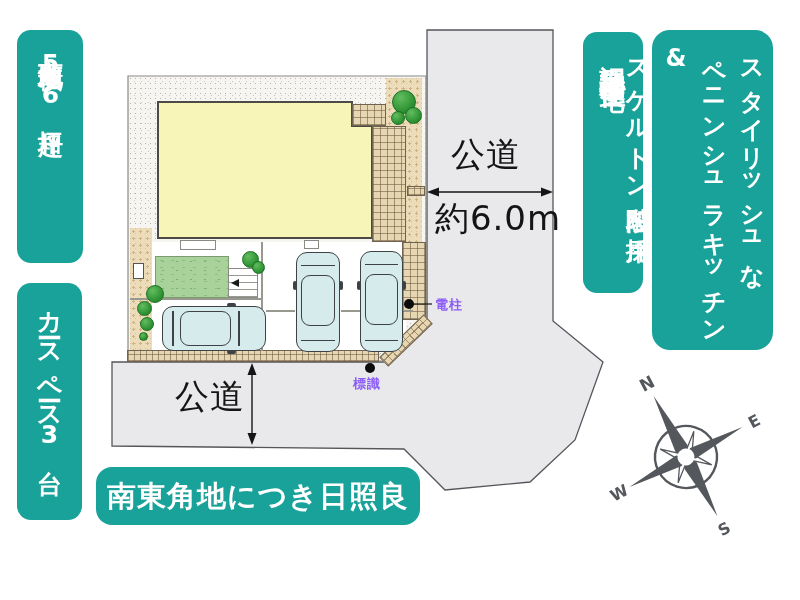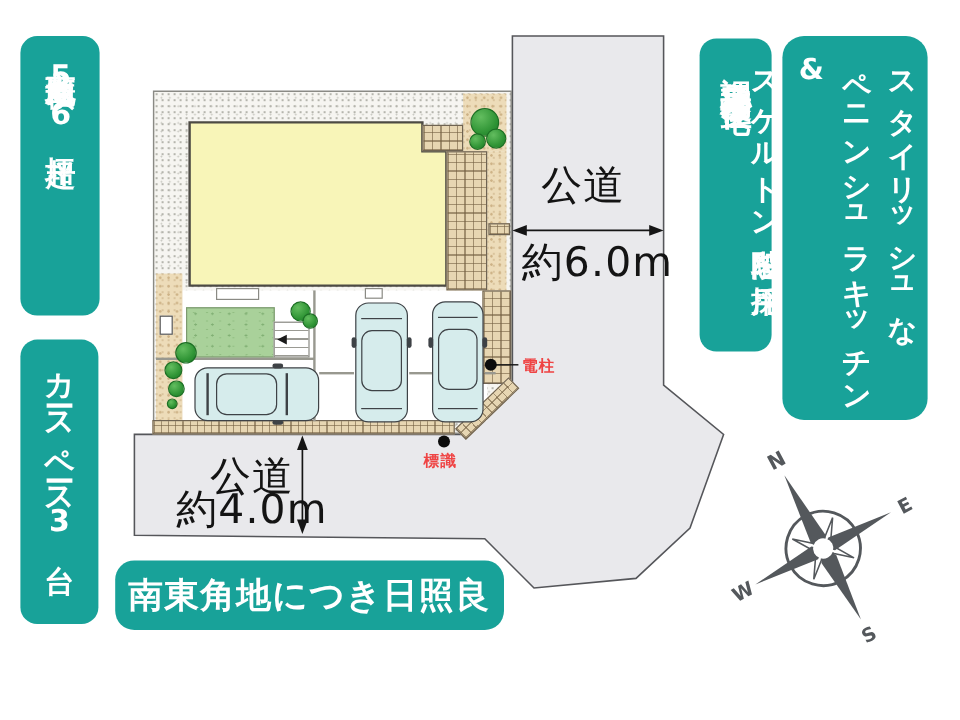--- a/index.html
+++ b/index.html
@@ -54,21 +54,21 @@
   .car.h .m2{bottom:-4px;left:63%;width:9px;height:4px;}
 
   .tree{position:absolute;border-radius:50%;border:1px solid #1c6f24;
     background:radial-gradient(circle at 35% 30%,#63bd5f,#2f9435 62%,#1f7a28);}
   .stairs{background:#fff;border:1.3px solid #8a8a84;
     background-image:repeating-linear-gradient(0deg,#9a9a93 0 1px,transparent 1px 7px);}
   .stairs-arrow{width:0;height:0;border-top:4px solid transparent;border-bottom:4px solid transparent;
     border-right:8px solid #1a1a1a;}
   .dot{background:#0c0c0c;border-radius:50%;width:10px;height:10px;}
   .plan-label{color:var(--text,#141414);font-size:34px;font-weight:500;text-align:center;letter-spacing:1px;}
-  .tag{color:#ef4444;font-size:13px;font-weight:600;letter-spacing:1px;}
+  .tag{color:#8b5cf6;font-size:13px;font-weight:600;letter-spacing:1px;}
   .stepbox{background:#fff;border:1.2px solid #8a8a84;}
 </style>
 </head>
 <body>
 
 <div id="stage">
 
   <svg class="layer" width="800" height="600">
     <polygon points="427,30 553,30 553,321 603,362 575,440 530,482 445,490 404,449 112,446 112,362 384,362 427,320" style="fill:var(--road,#e9e9ec);stroke:#55565a;stroke-width:1.3"></polygon>
   </svg>
@@ -147,21 +147,20 @@
     <polygon points="553,192 541,187.5 541,196.5" fill="#151515"></polygon>
     <line x1="252" y1="374" x2="252" y2="434" stroke="#151515" stroke-width="1.4"></line>
     <polygon points="252,363 247.5,375 256.5,375" fill="#151515"></polygon>
     <polygon points="252,445 247.5,433 256.5,433" fill="#151515"></polygon>
     <line x1="412" y1="304" x2="432" y2="304" stroke="#151515" stroke-width="1.2"></line>
   </svg>
 
   <div class="abs plan-label" style="left:416px;top:132px;width:140px;">公道</div>
   <div class="abs plan-label" style="left:428px;top:160px;width:140px;margin-top:36px;">約6.0m</div>
   <div class="abs plan-label" style="left:140px;top:374px;width:140px;">公道</div>
-  <div class="abs plan-label" style="left:140px;top:402px;width:140px;">約4.0m</div>
 
   <div class="abs dot" style="left:404px;top:299px;"></div>
   <div class="abs tag" style="left:435px;top:296px;">電柱</div>
   <div class="abs dot" style="left:365px;top:363px;"></div>
   <div class="abs tag" style="left:353px;top:375px;">標識</div>
 
   <div class="abs badge vert" style="left:17px;top:30px;width:66px;height:233px;font-size:25px;letter-spacing:2px;line-height:66px;padding-top:11px;">敷地面積56坪超</div>
   <div class="abs badge vert" style="left:17px;top:283px;width:65px;height:237px;font-size:25px;letter-spacing:2px;line-height:65px;padding-top:11px;">カースペース3台</div>
   <div class="abs badge vert" style="left:583px;top:32px;width:60px;height:261px;font-size:26px;letter-spacing:3px;line-height:60px;padding-top:12px;">認定長期優良住宅</div>
   <div class="abs badge vert" style="left:652px;top:30px;width:121px;height:320px;font-size:24px;letter-spacing:1.5px;line-height:38px;padding-top:14px;padding-right:2px;border-radius:18px;">

